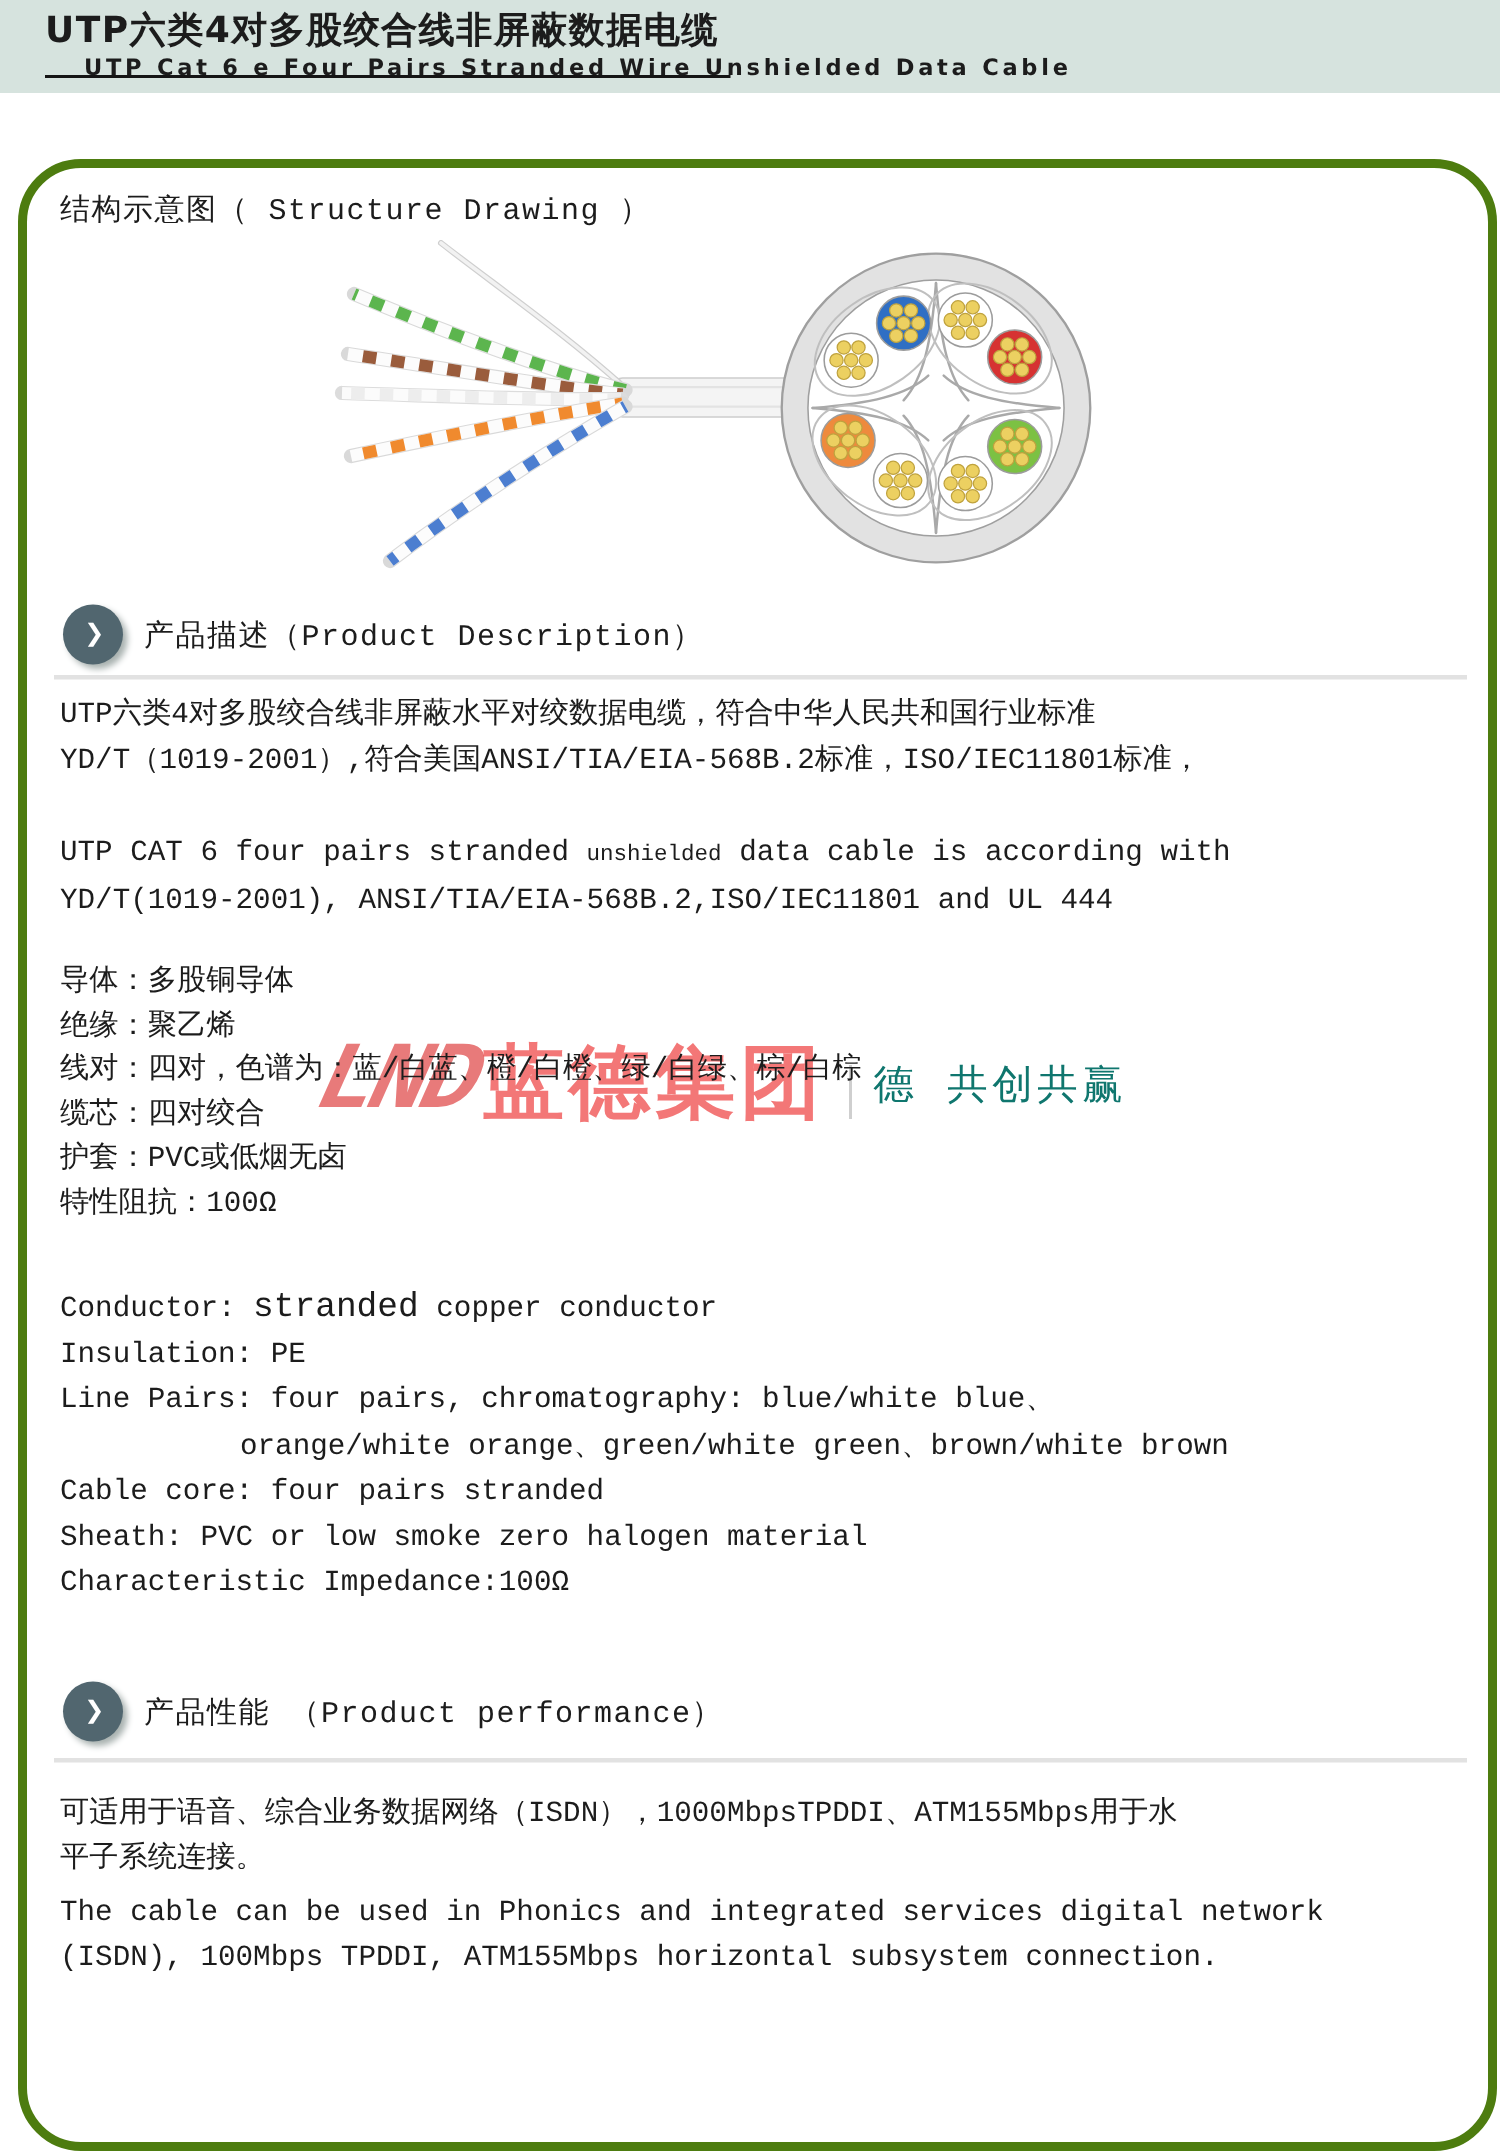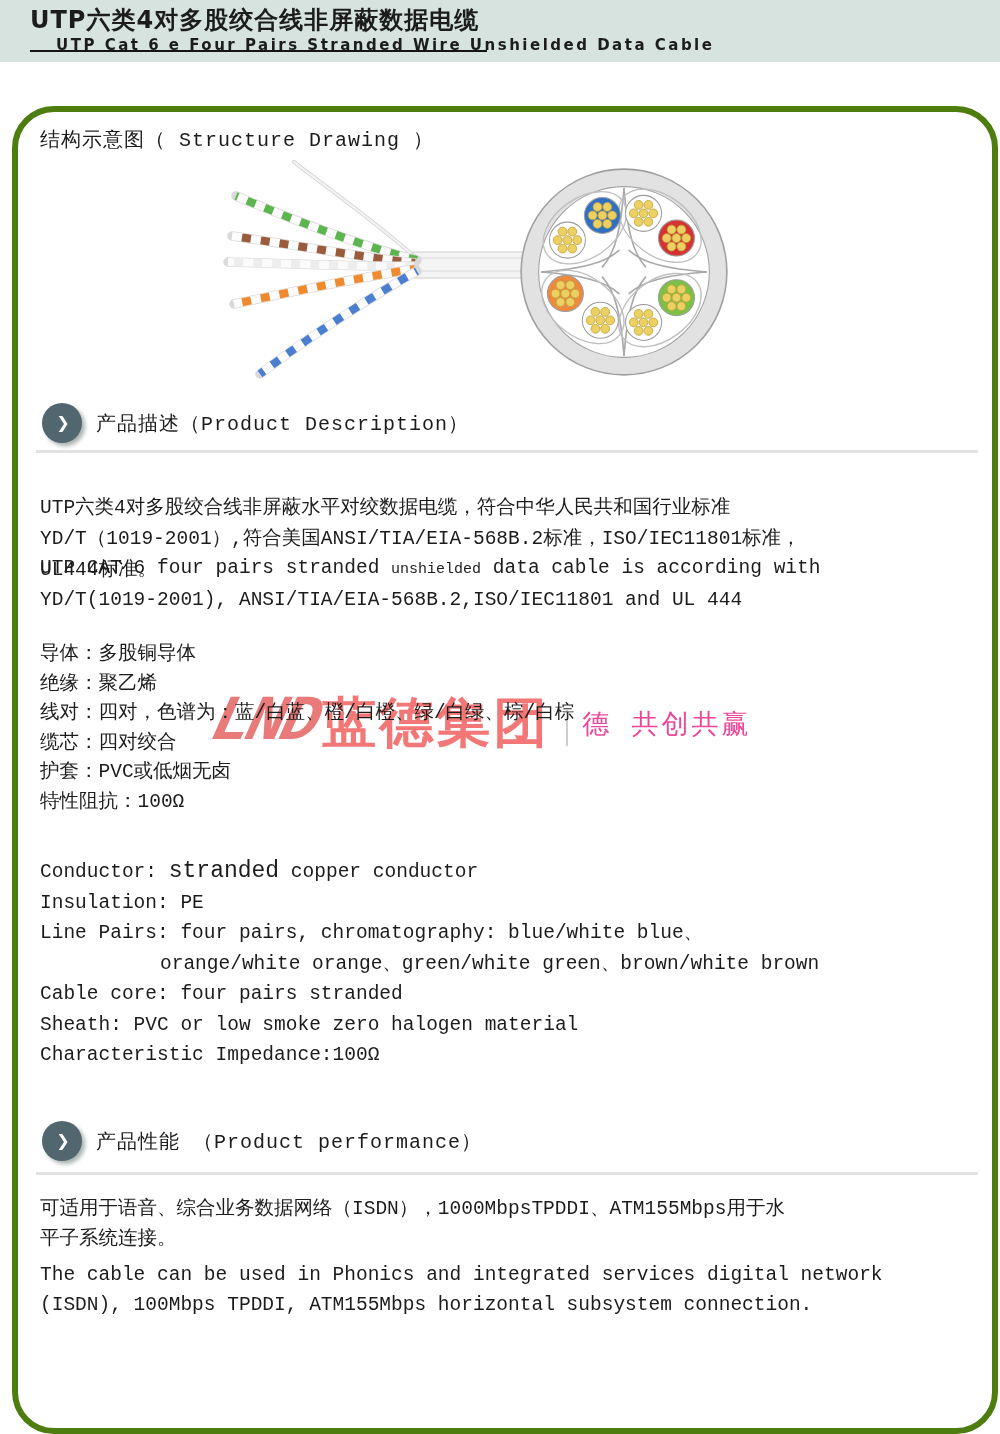--- a/index.html
+++ b/index.html
@@ -26,38 +26,38 @@
   .sec-icon{display:inline-flex;align-items:center;justify-content:center;width:40px;height:40px;
     border-radius:50%;background:#51666f;color:#ffffff;font-size:22px;font-weight:bold;
     box-shadow:3px 3px 4px #a9b2b0;}
   .sec-icon .chev{transform:translateX(1px);}
   .sec-label{margin-left:14px;font-size:20px;letter-spacing:1px;}
   .rule{position:absolute;left:18px;right:14px;height:3px;background:#e2e2e2;}
   .rule1{top:338px;}
   .rule2{top:1060px;}
   
   .para{position:absolute;left:22px;right:16px;font-size:19.5px;line-height:31px;z-index:2;}
-  .desc-zh{top:349px;margin-top:32px;}
+  .desc-zh{top:349px;}
   .desc-en{top:441px;}
   .specs-zh{top:528px;line-height:29.5px;}
   .specs-en{top:744px;line-height:30.5px;}
   .perf-zh{top:1082px;line-height:30px;}
   .perf-en{top:1148px;line-height:30px;}
   .indent{padding-left:120px;}
   .small{font-size:15px;}
   .big{font-size:23px;}
   
   .watermark{position:absolute;left:195px;top:578px;display:flex;align-items:flex-end;z-index:1;
     white-space:nowrap;}
   .wm-logo{font-size:64px;font-weight:900;font-style:italic;color:#e25555;opacity:.78;
     transform:skewX(-14deg);letter-spacing:-4px;line-height:1;}
   .wm-name{font-size:54px;font-weight:900;color:#ef4444;opacity:.72;letter-spacing:3px;
     line-height:1;margin-left:6px;}
   .wm-divider{width:2px;height:36px;background:#cfcfcf;margin:0 14px 8px 16px;}
-  .wm-slogan{font-size:27px;color:#ec4899;letter-spacing:3px;line-height:1;margin-bottom:14px;}
+  .wm-slogan{font-size:27px;color:#0f766e;letter-spacing:3px;line-height:1;margin-bottom:14px;}
 </style>
 </head>
 <body>
 
 <div class="page">
 
   <div class="header">
     <div class="header-zh">UTP六类4对多股绞合线非屏蔽数据电缆</div>
     <div class="header-en">UTP Cat 6 e Four Pairs Stranded Wire  Unshielded Data Cable</div>
   </div>
@@ -149,21 +149,20 @@
       <span class="sec-icon">
           <span class="chev">❯</span>
         </span>
       <span class="sec-label">产品描述（Product Description）</span>
     </div>
     <div class="rule rule1"></div>
 
     <div class="para desc-zh">
       <div>UTP六类4对多股绞合线非屏蔽水平对绞数据电缆，符合中华人民共和国行业标准</div>
       <div>YD/T（1019-2001）,符合美国ANSI/TIA/EIA-568B.2标准，ISO/IEC11801标准，</div>
-      <div>UL444标准。</div>
     </div>
 
     <div class="para desc-en">
       <div><span>UTP CAT 6 four pairs stranded </span><span class="small">unshielded</span><span> data cable is according with</span></div>
       <div>YD/T(1019-2001), ANSI/TIA/EIA-568B.2,ISO/IEC11801 and UL 444</div>
     </div>
 
     <div class="watermark">
       <span class="wm-logo">LND</span>
       <span class="wm-name">蓝德集团</span>

